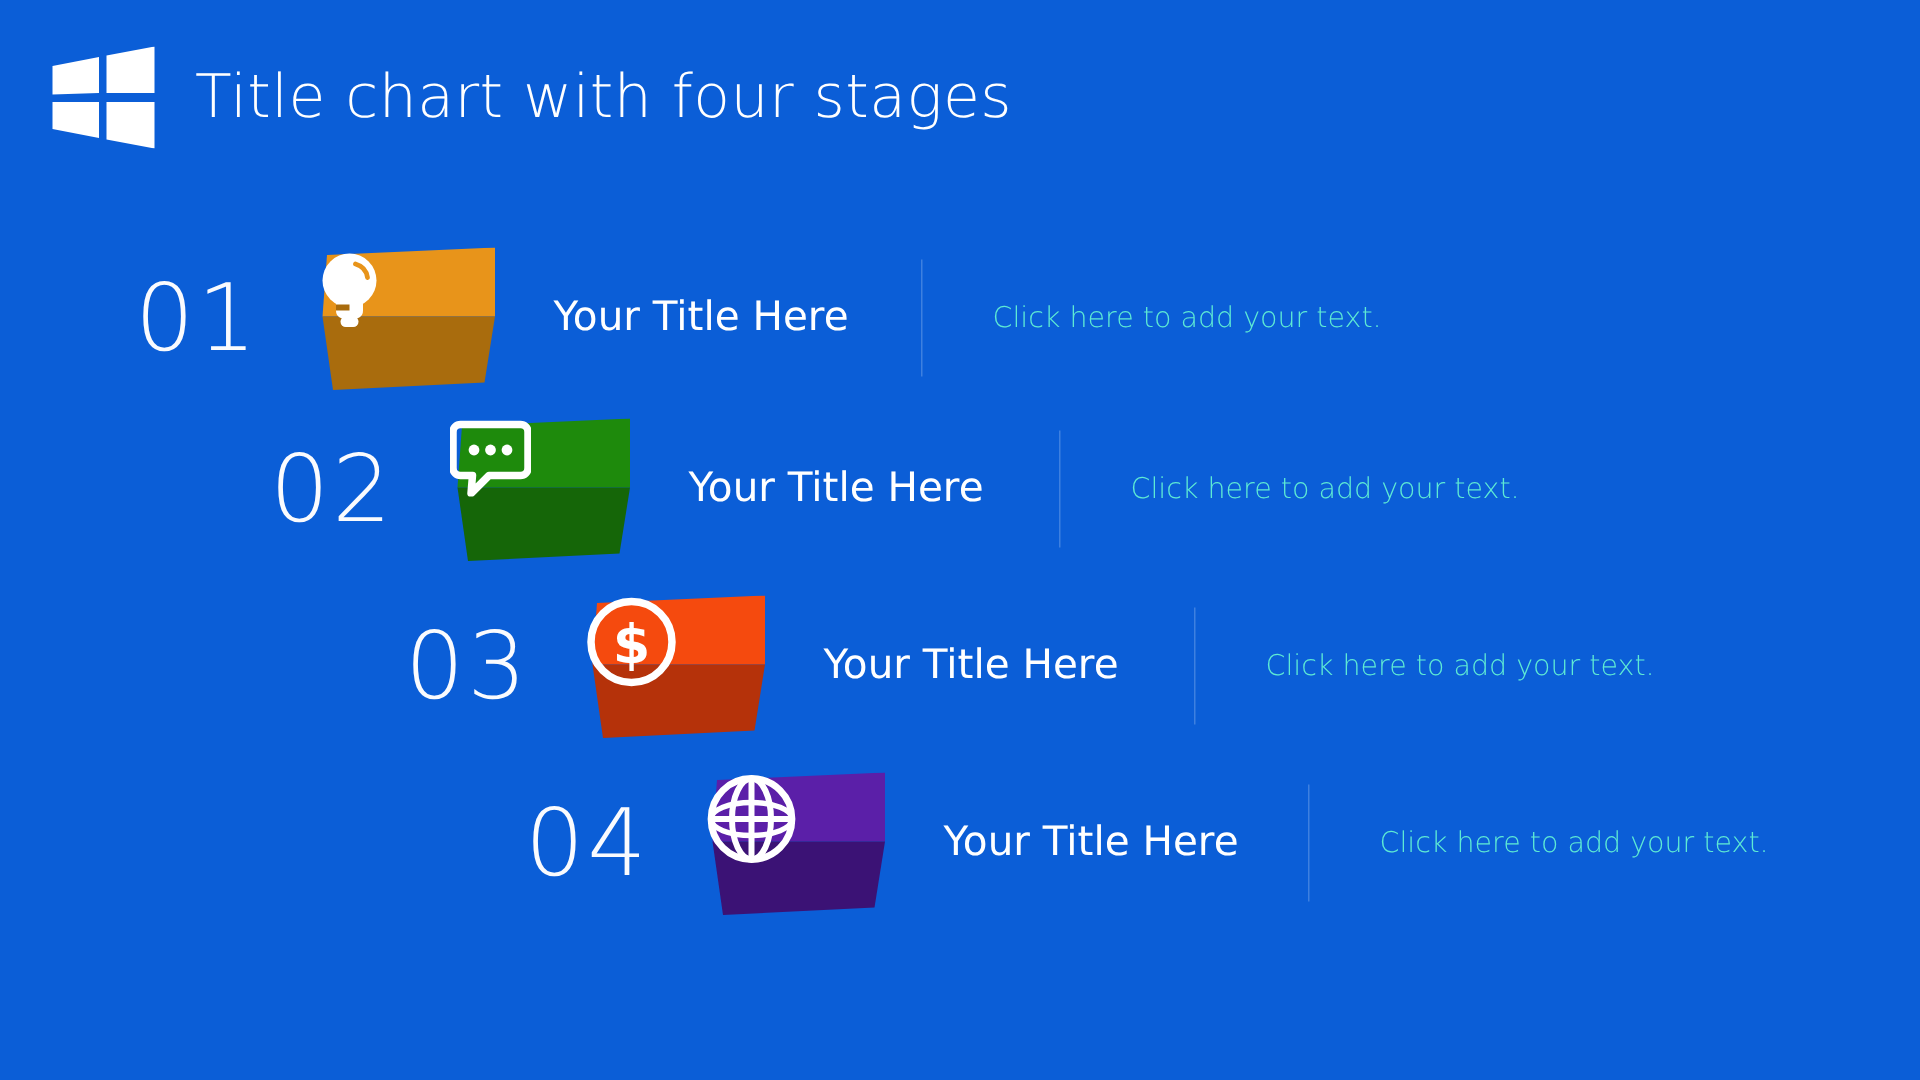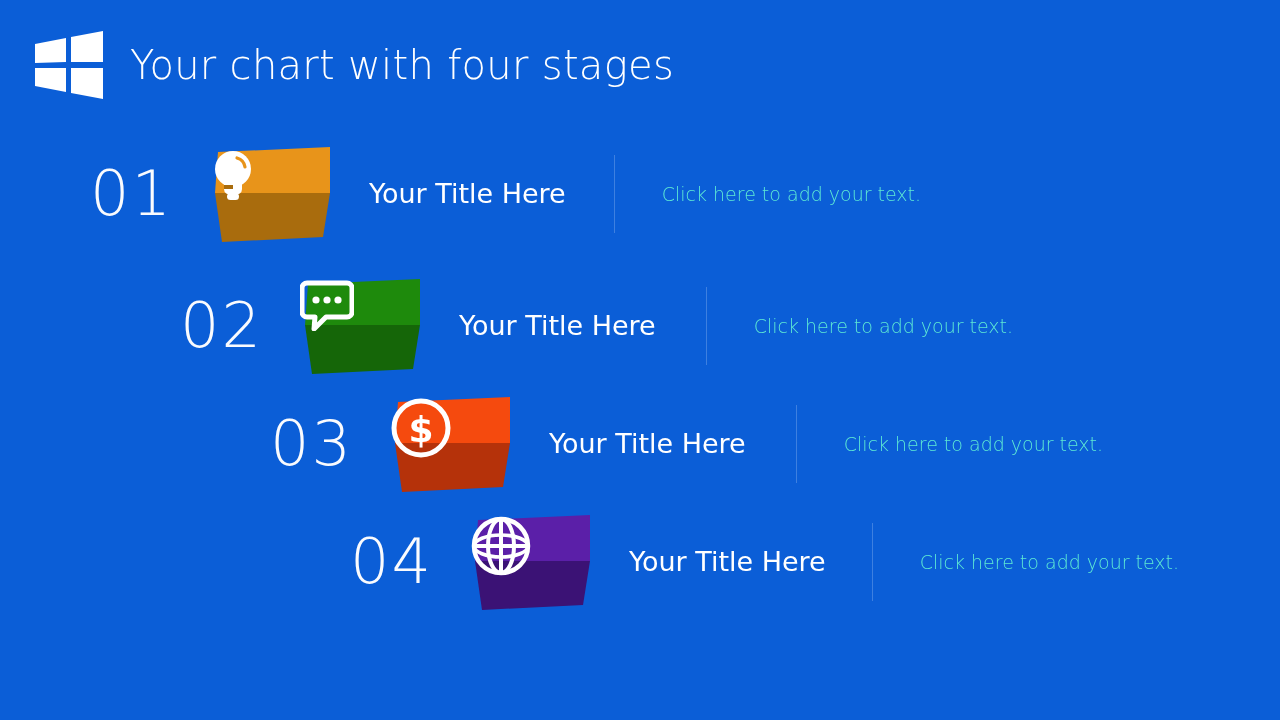--- a/index.html
+++ b/index.html
@@ -131,21 +131,21 @@
     font-weight: 300;
     color: #5eead4;
     white-space: nowrap;
     margin-left: 47px;
     font-family: "DejaVu Sans", sans-serif;
     line-height: 26px;
     flex: 0 0 auto;
   }
 
   
-  .row-1 { left: 90px;  top: 144px; }
+  .row-1 { left: 90px;  top: 162px; }
   .row-2 { left: 180px; top: 276px; }
   .row-3 { left: 270px; top: 394px; }
   .row-4 { left: 350px; top: 512px; }
 
   .row-1 .divider { margin-left: 48px; }
   .row-2 .divider { margin-left: 50px; }
   .row-3 .divider { margin-left: 50px; }
   .row-4 .divider { margin-left: 46px; }
 
   
@@ -183,21 +183,21 @@
   <div class="header">
     <div class="win-logo">
       <svg width="72" height="68" viewBox="0 0 72 68">
 
         <polygon points="2,13 33,7 33,31 2,32" fill="#FFFFFF"></polygon>
         <polygon points="38,6 70,0 70,31 38,31" fill="#FFFFFF"></polygon>
         <polygon points="2,37 33,37 33,61 2,55" fill="#FFFFFF"></polygon>
         <polygon points="38,37 70,37 70,68 38,62" fill="#FFFFFF"></polygon>
       </svg>
     </div>
-    <div class="slide-title">Your chart with four stages</div>
+    <div class="slide-title">Title chart with four stages</div>
   </div>
 
   <div class="rows">
 
     <div class="row row-1">
       <div class="row-num">01</div>
       <div class="banner">
         <svg width="125" height="95" viewBox="0 0 125 95">
           <polygon points="8,5 120,0 120,46 5,46" fill="#E8941A"></polygon>
           <polygon points="5,46 120,46 113,90 12,95" fill="#A96C0D"></polygon>

